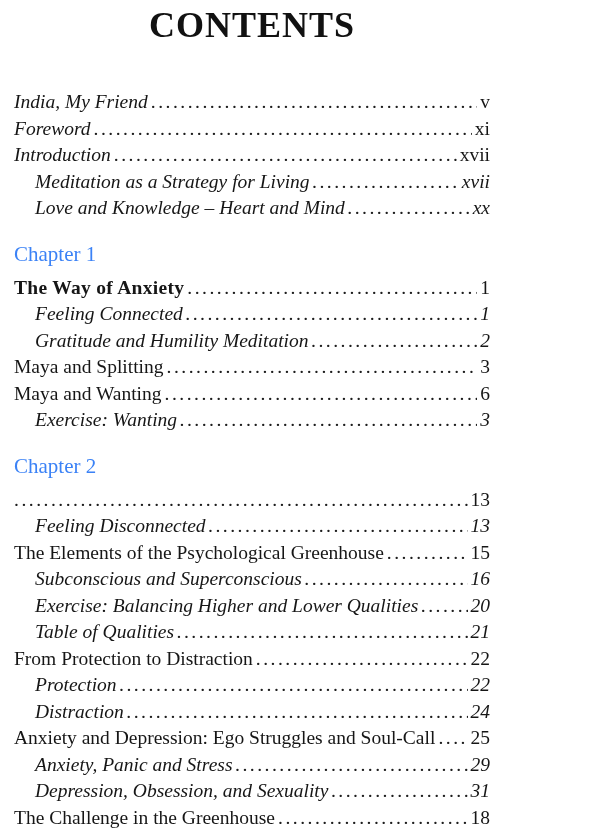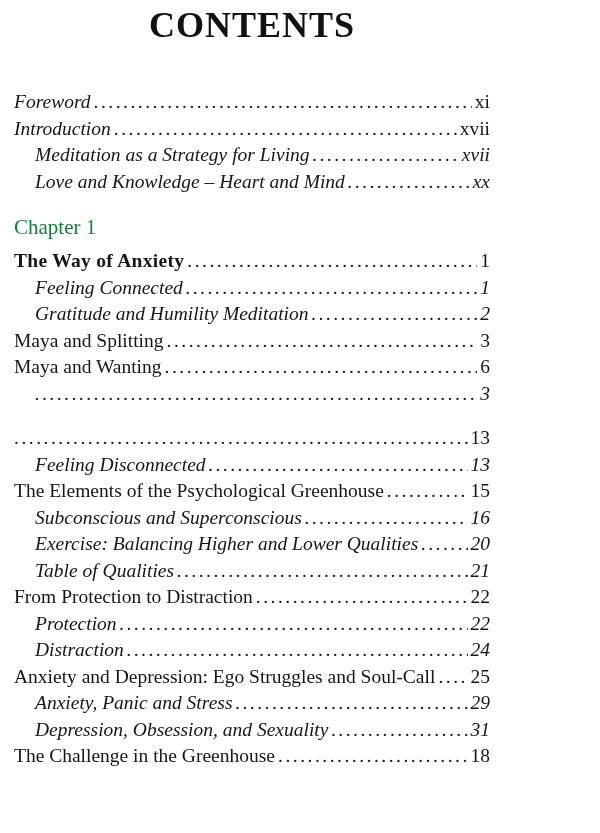--- a/index.html
+++ b/index.html
@@ -30,21 +30,21 @@
   }
   .toc {
     margin-top: 43px;
     font-size: 19.5px;
   }
   .section.chapter { margin-top: 18px; }
   .chapter-heading {
     font-size: 21px;
     line-height: 28px;
     margin-bottom: 7px;
-    color: #15803d;
+    color: #3b82f6;
   }
   .row {
     display: flex;
     align-items: baseline;
     line-height: 26.5px;
     white-space: nowrap;
   }
   .row.indent { padding-left: 21px; font-style: italic; }
   .row .label { flex: 0 0 auto; padding-right: 3px; }
   .row.italic .label { font-style: italic; }
@@ -66,20 +66,25 @@
   }
 </style>
 </head>
 <body>
 
 <div class="page">
   <h1 class="page-title">CONTENTS</h1>
   <div class="toc" id="toc">
       <div class="section front">
         <div class="row italic">
+          <span class="label">India, My Friend</span>
+          <span class="dots"></span>
+          <span class="pagenum">v</span>
+        </div>
+        <div class="row italic">
           <span class="label">Foreword</span>
           <span class="dots"></span>
           <span class="pagenum">xi</span>
         </div>
         <div class="row italic">
           <span class="label">Introduction</span>
           <span class="dots"></span>
           <span class="pagenum">xvii</span>
         </div>
         <div class="row indent">
@@ -114,25 +119,27 @@
           <span class="label">Maya and Splitting</span>
           <span class="dots"></span>
           <span class="pagenum">3</span>
         </div>
         <div class="row">
           <span class="label">Maya and Wanting</span>
           <span class="dots"></span>
           <span class="pagenum">6</span>
         </div>
         <div class="row indent">
+          <span class="label">Exercise: Wanting</span>
           <span class="dots"></span>
           <span class="pagenum">3</span>
         </div>
       </div>
       <div class="section chapter">
+        <div class="chapter-heading">Chapter 2</div>
         <div class="row bold">
           <span class="dots"></span>
           <span class="pagenum">13</span>
         </div>
         <div class="row indent">
           <span class="label">Feeling Disconnected</span>
           <span class="dots"></span>
           <span class="pagenum">13</span>
         </div>
         <div class="row">

